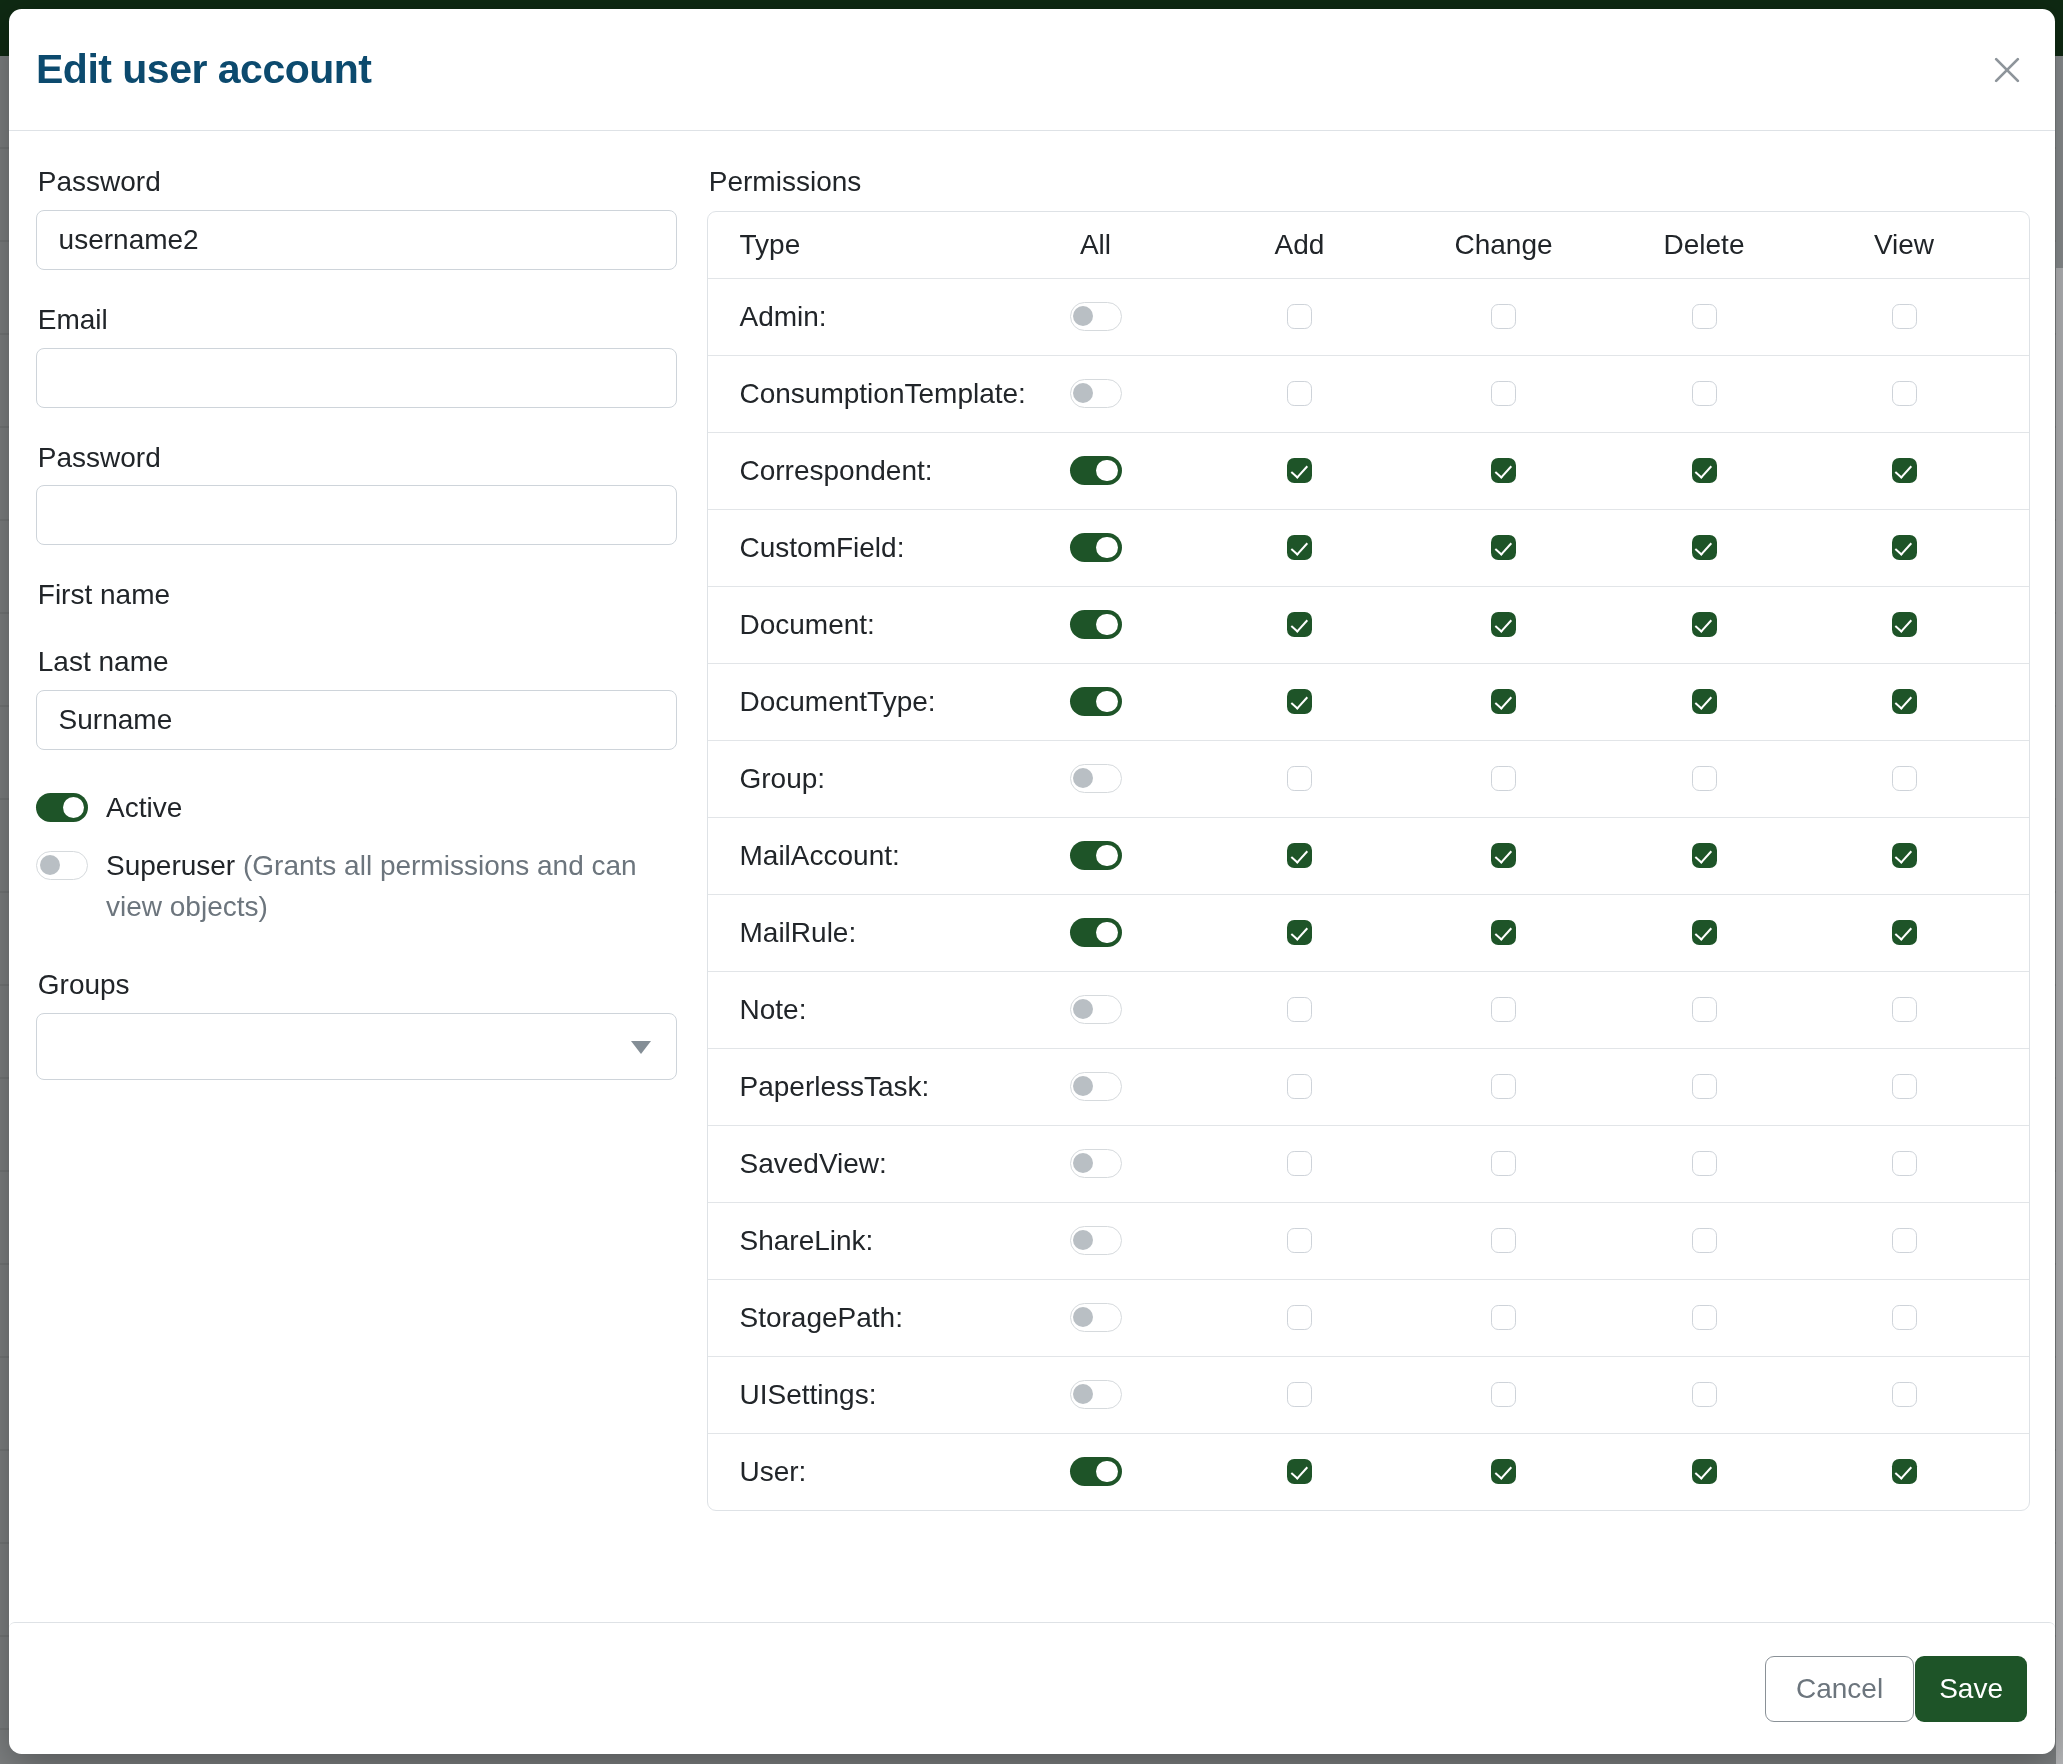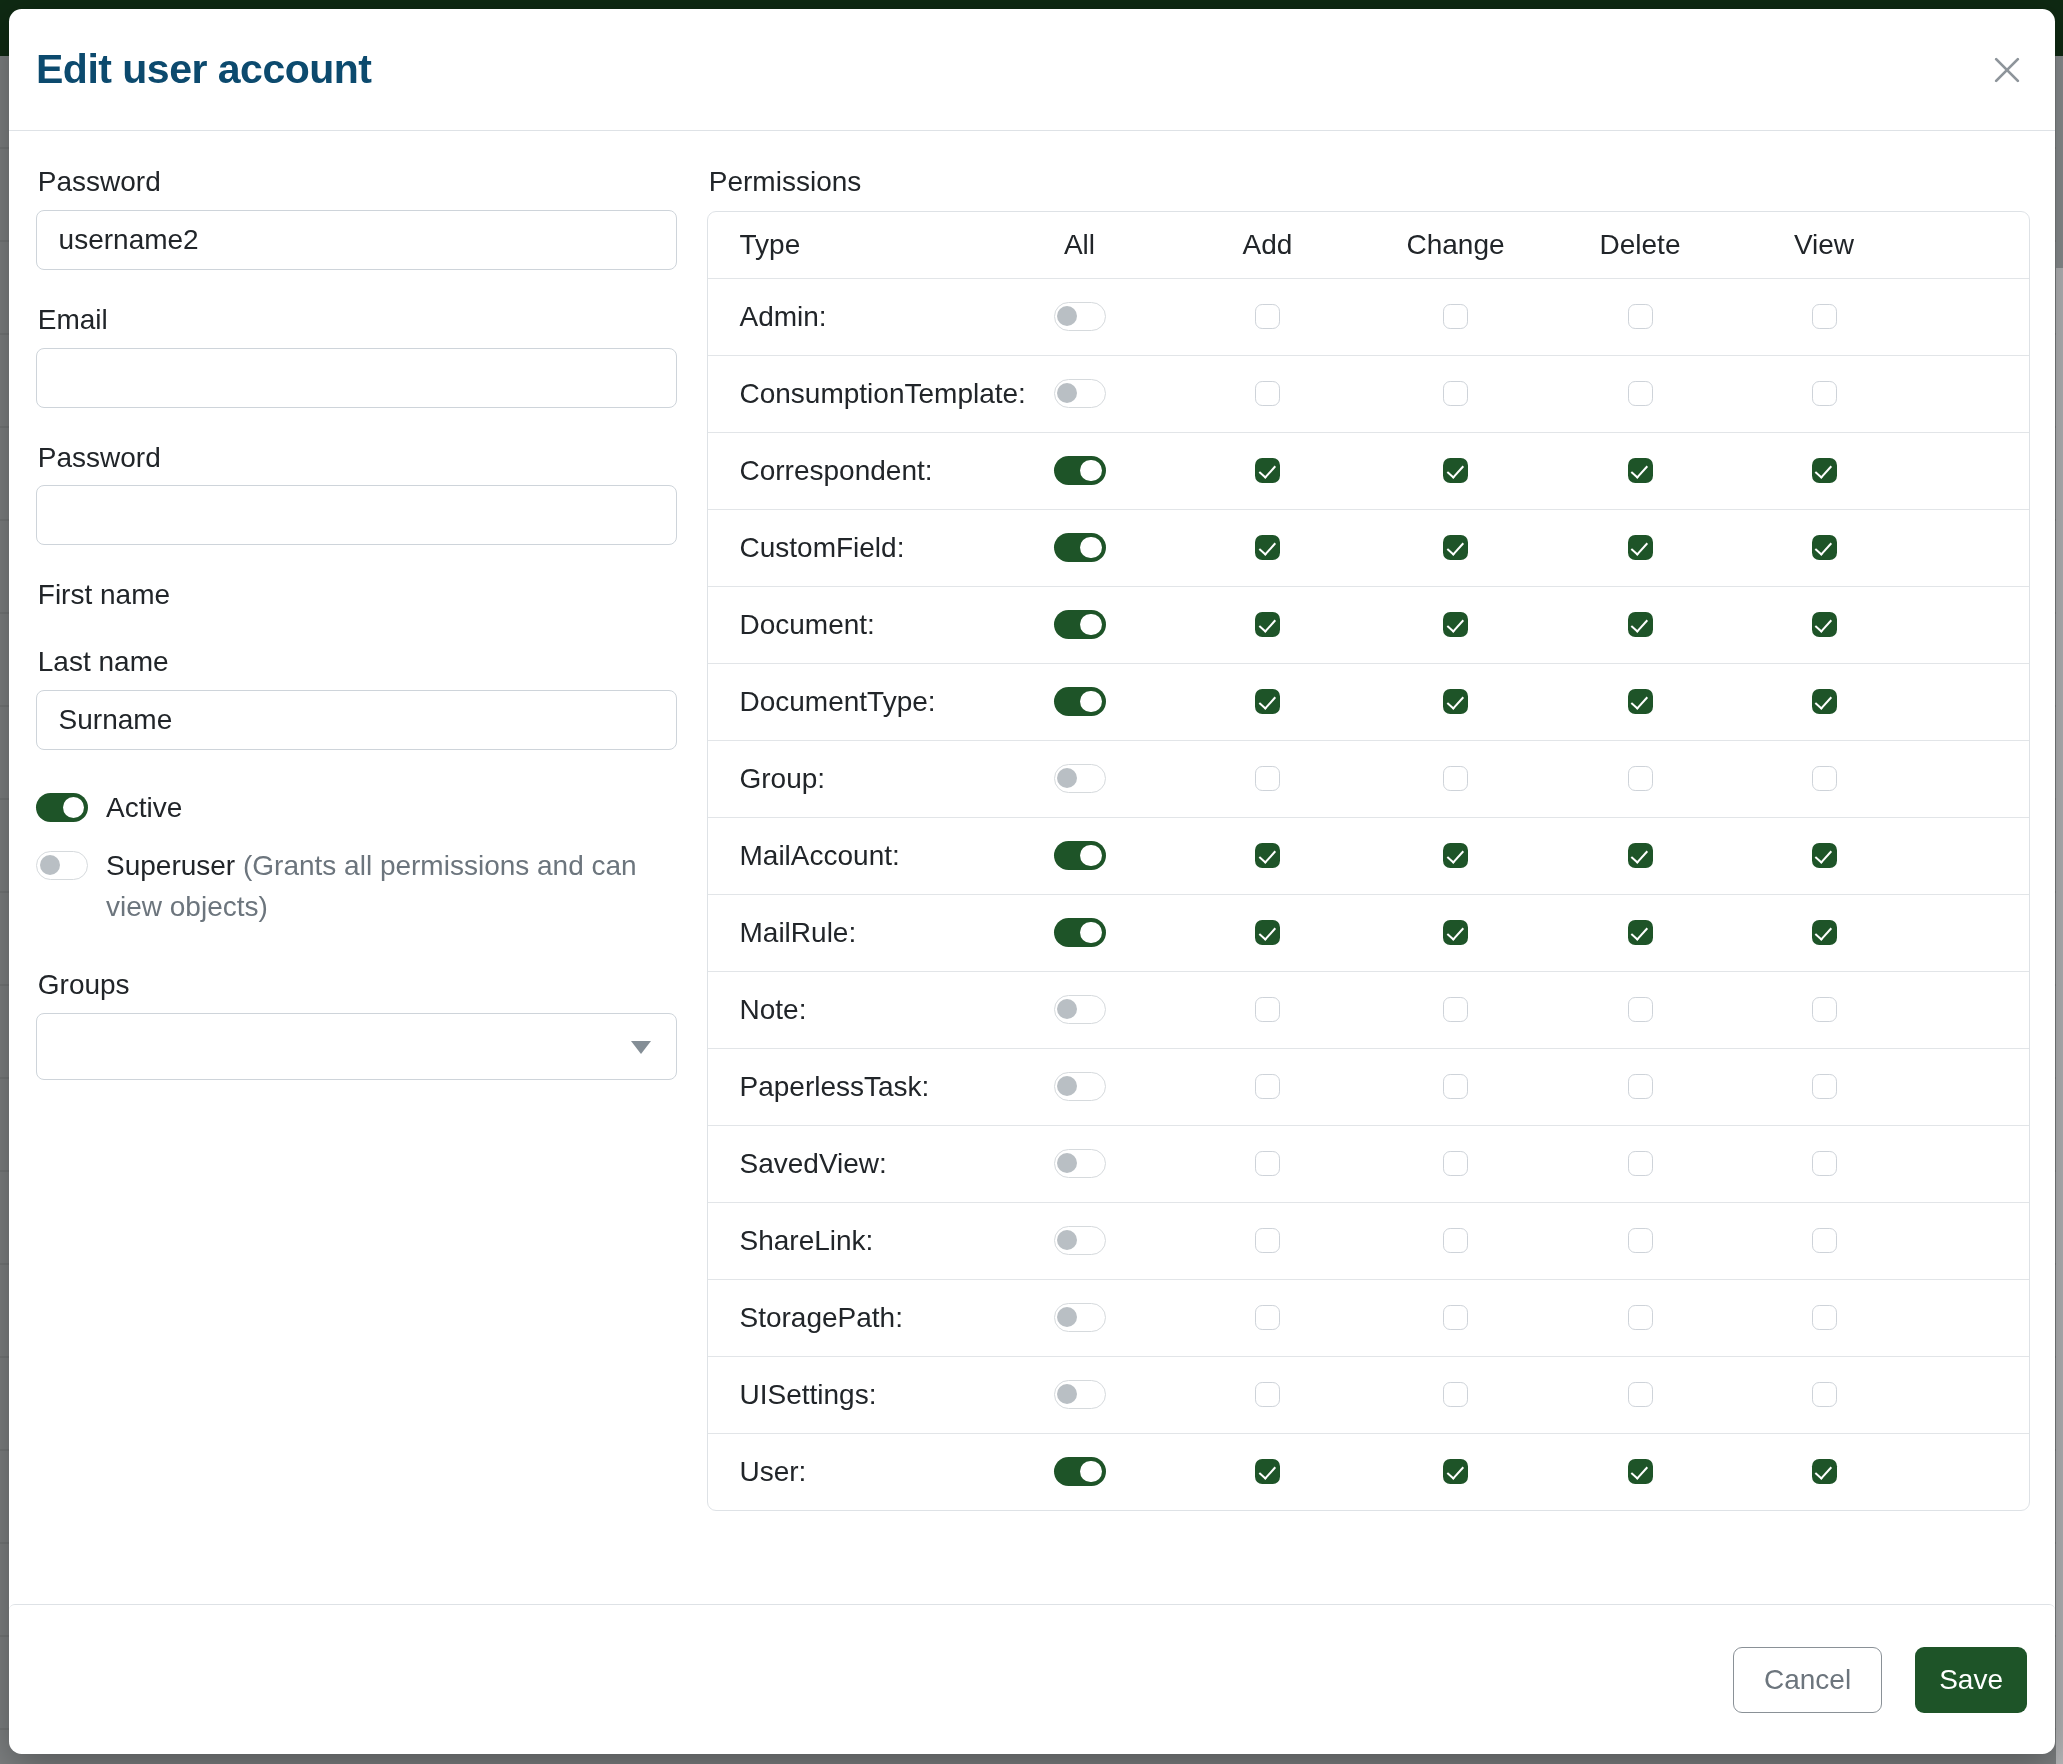--- a/index.html
+++ b/index.html
@@ -56,40 +56,40 @@
   .select-box{height:65px;border:1.8px solid #ced4da;border-radius:8px;background:#fff;position:relative;cursor:pointer}
   .caret{position:absolute;right:25px;top:50%;margin-top:-5.4px;width:0;height:0;
     border-left:10.8px solid transparent;border-right:10.8px solid transparent;border-top:13.5px solid #848e96}
 
   
   .perm-col{flex:1;margin-left:30px;min-width:0}
   .perm-label{font-size:28px;color:#212529;margin:0 0 11.7px 1.8px;line-height:34px}
   .perm-table{border:1.8px solid #dee2e6;border-radius:9px;overflow:hidden;background:#fff}
   .perm-row{
     display:grid;grid-template-columns:279px 185px 191px 185px 184px 184px;
-    padding-right:90px;align-items:center;height:76px;border-top:1.8px solid #e2e5e8;
+    padding-right:90px;align-items:center;height:76px;border-top:1.8px solid #e2e5e8;gap:16px;
   }
   .perm-row.header{height:66px;border-top:none}
   .type-cell{padding-left:31.5px;font-size:28px;color:#212529;white-space:nowrap}
   .head-cell{font-size:28px;color:#212529;text-align:center}
   .head-cell.first{text-align:left;padding-left:31.5px}
   .ctrl-cell{display:flex;justify-content:center;align-items:center}
 
   .checkbox{width:25px;height:25px;border-radius:7.2px;box-sizing:border-box;cursor:pointer}
   .checkbox.off{border:1.8px solid #ced3d9;background:#fff}
   .checkbox.on{background:#1e5428;display:flex;align-items:center;justify-content:center}
   .checkbox.on::after{
     content:'';display:block;width:7.2px;height:13.5px;margin-top:-2.7px;
     border-right:2.7px solid #fff;border-bottom:2.7px solid #fff;transform:rotate(42deg);
   }
 
   
   .modal-footer{
-    height:150px;flex:none;border-top:1.8px solid #dee2e6;display:flex;align-items:center;
-    justify-content:flex-end;gap:33px;padding-right:28px;box-sizing:border-box;border-radius:6px;
+    height:132px;flex:none;border-top:1.8px solid #dee2e6;display:flex;align-items:center;
+    justify-content:flex-end;gap:1px;padding-right:28px;box-sizing:border-box;border-radius:6px;
   }
   .btn{height:66px;border-radius:9px;font-size:28px;font-family:inherit;cursor:pointer;display:flex;align-items:center}
   .btn-cancel{background:#fff;border:1.8px solid #8a9197;color:#6c757d;padding:0 30px}
   .btn-save{background:#1e5428;border:none;color:#fff;padding:0 24px}
 </style>
 </head>
 <body>
 
 <div class="navbar-dim"></div>
 <div class="backdrop-rows"></div>

